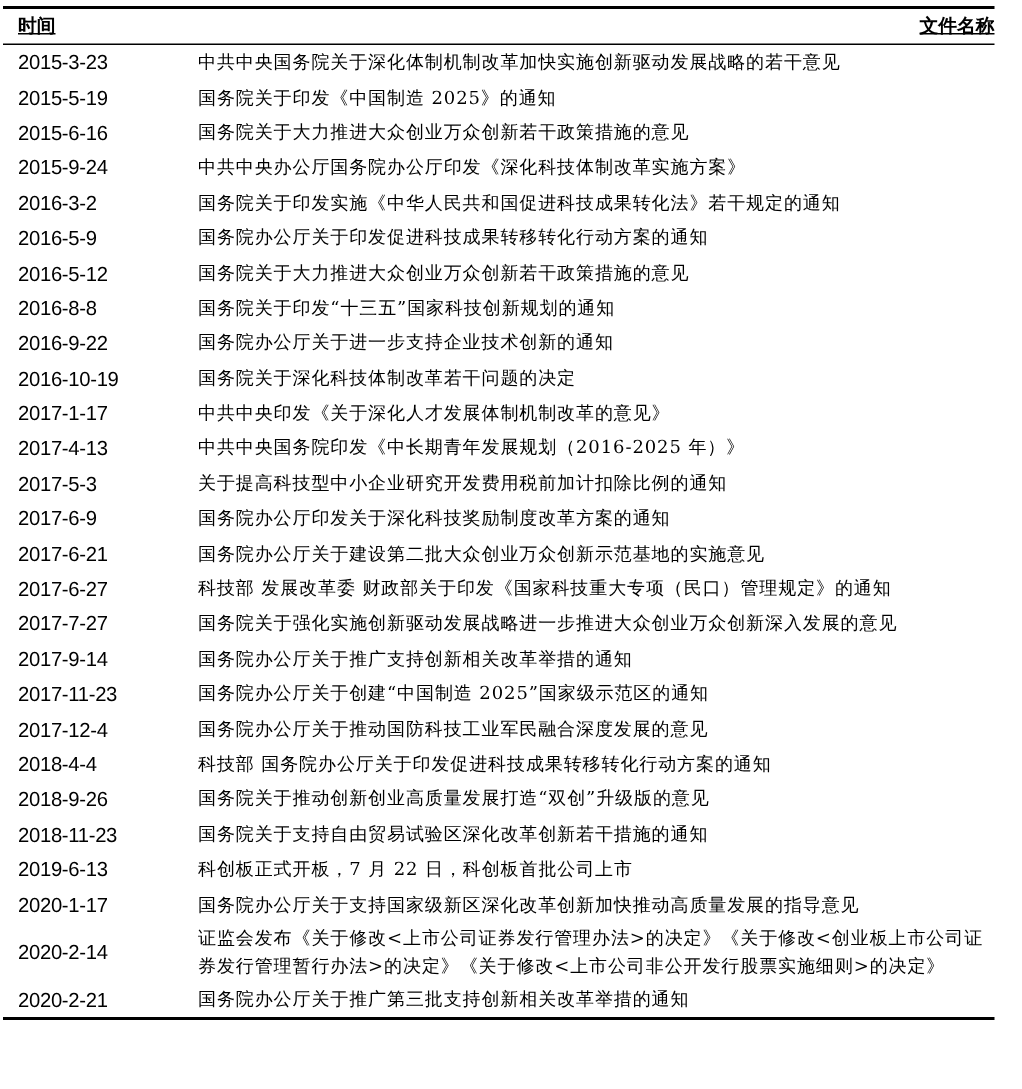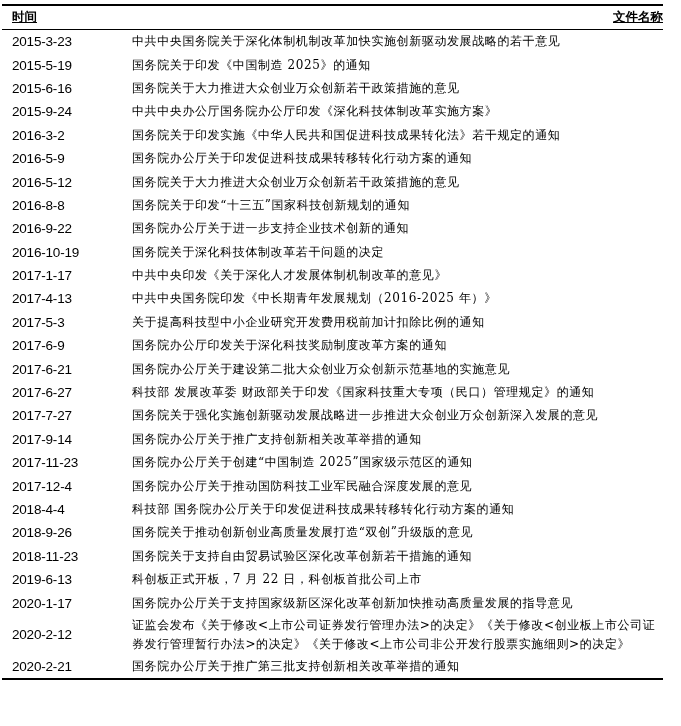--- a/index.html
+++ b/index.html
@@ -187,21 +187,21 @@
         </tr>
         <tr>
           <td class="date">2019-6-13</td>
           <td class="title">科创板正式开板，7 月 22 日，科创板首批公司上市</td>
         </tr>
         <tr>
           <td class="date">2020-1-17</td>
           <td class="title">国务院办公厅关于支持国家级新区深化改革创新加快推动高质量发展的指导意见</td>
         </tr>
         <tr class="tall">
-          <td class="date">2020-2-12</td>
+          <td class="date">2020-2-14</td>
           <td class="title">证监会发布《关于修改&lt;上市公司证券发行管理办法&gt;的决定》《关于修改&lt;创业板上市公司证券发行管理暂行办法&gt;的决定》《关于修改&lt;上市公司非公开发行股票实施细则&gt;的决定》</td>
         </tr>
         <tr>
           <td class="date">2020-2-21</td>
           <td class="title">国务院办公厅关于推广第三批支持创新相关改革举措的通知</td>
         </tr>
       </tbody>
   </table>
 </div>
 

